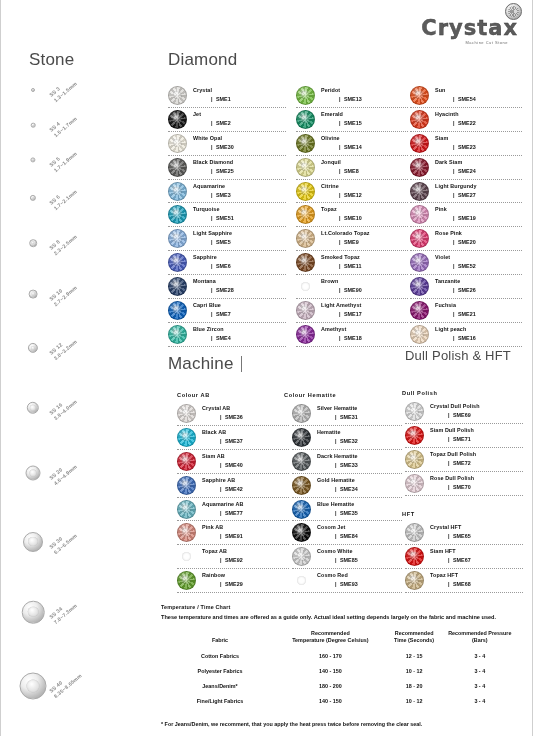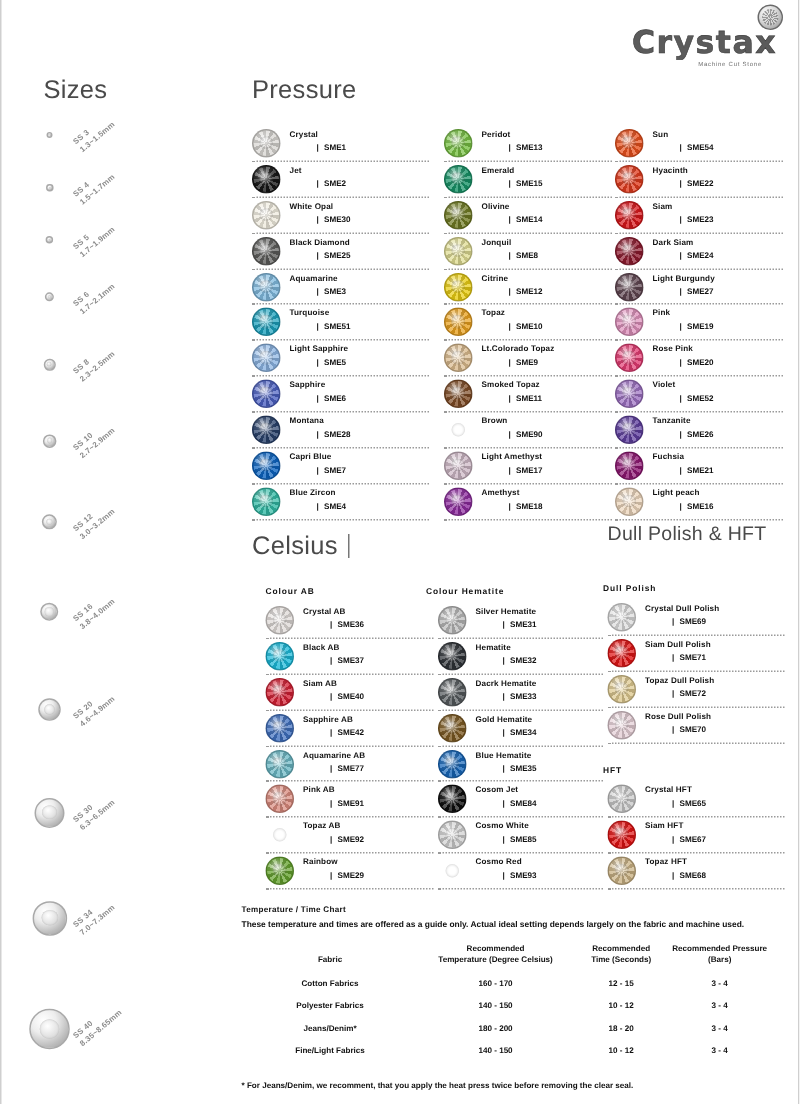--- a/index.html
+++ b/index.html
@@ -164,23 +164,23 @@
 <body>
 
 <div class="page">
 
   <div class="logo">
     <div class="logo-word">Crystax</div>
     <div class="logo-ball"></div>
     <div class="logo-tag">Machine Cut Stone</div>
   </div>
 
-  <div class="sec-head" id="head-sizes">Sizes</div>
-  <div class="sec-head" id="head-colours">Pressure</div>
-  <div class="sec-head" id="head-coatings">Celsius</div>
+  <div class="sec-head" id="head-sizes">Stone</div>
+  <div class="sec-head" id="head-colours">Diamond</div>
+  <div class="sec-head" id="head-coatings">Machine</div>
   <div class="sec-head" id="head-dull">Dull Polish &amp; HFT</div>
 
   <div class="sizes-col" id="sizes-col">
       <div class="size-row" style="top: 12px;">
         <div class="size-stone" style="width: 4px; height: 4px;"></div>
         <div class="size-label"><span>SS 3</span><span class="ln2">1.3~1.5mm</span></div>
       </div>
       <div class="size-row" style="top: 47px;">
         <div class="size-stone" style="width: 4.6px; height: 4.6px;"></div>
         <div class="size-label"><span>SS 4</span><span class="ln2">1.5~1.7mm</span></div>

